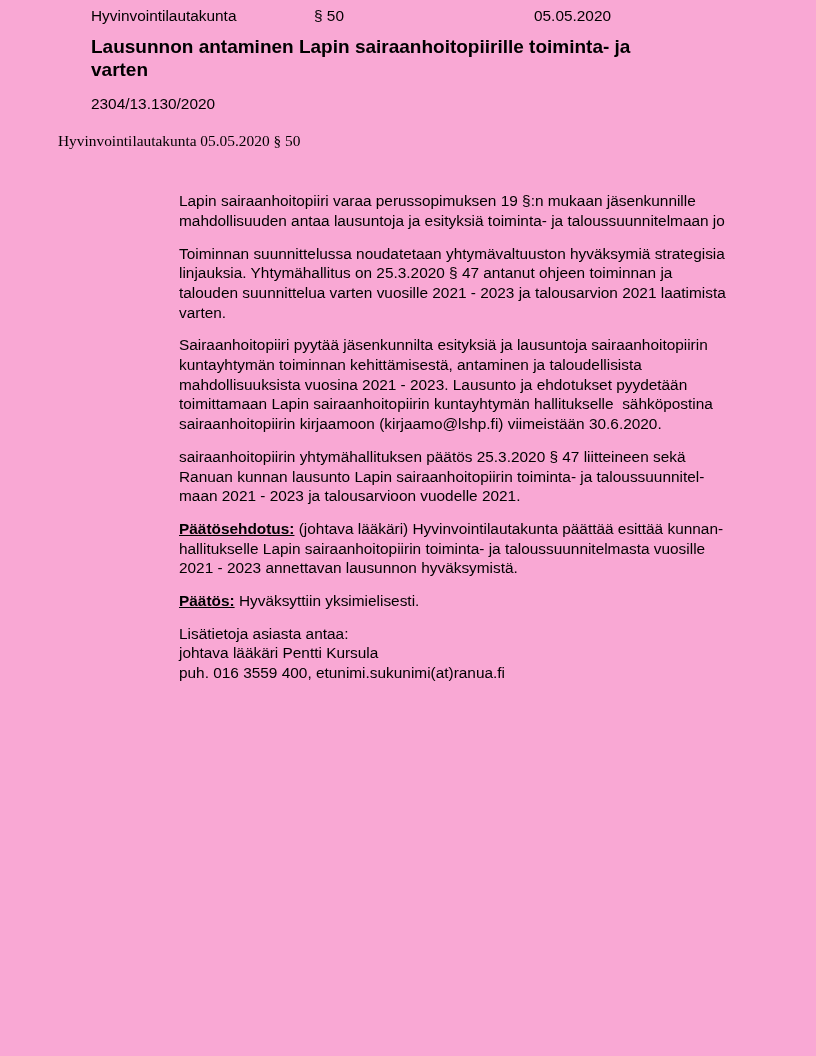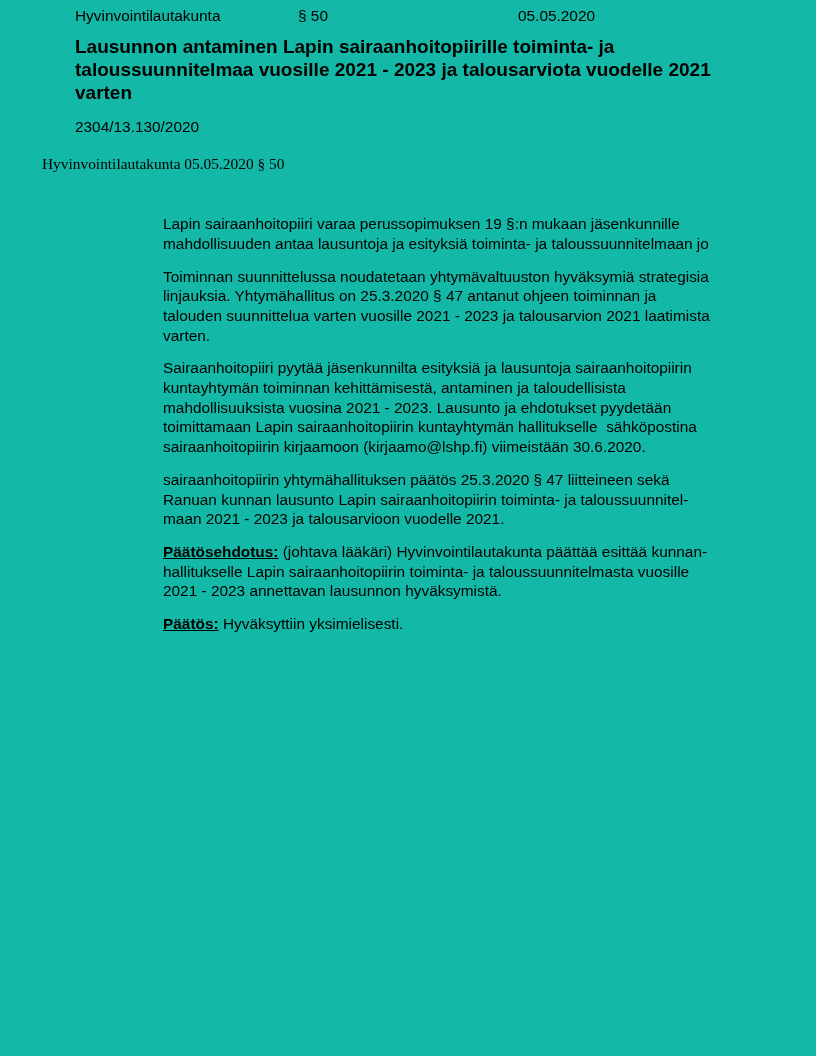--- a/index.html
+++ b/index.html
@@ -6,24 +6,25 @@
   html, body { margin: 0; padding: 0; }
   body {
     background: #ffffff;
     font-family: "Liberation Sans", "DejaVu Sans", sans-serif;
     color: #000000;
   }
   .page {
     position: relative;
     width: 816px;
     height: 1056px;
-    background: #14b8a6;
+    background: #f9a8d4;
     overflow: hidden;
     font-size: 15.4px;
     line-height: 19.7px;
+    padding-left: 16px;
   }
   .header-row {
     display: flex;
     padding-top: 6px;
     margin-left: 75px;
     white-space: pre-wrap;
   }
   .header-committee { width: 223px; }
   .header-section   { width: 220px; }
   .doc-title {
@@ -52,21 +53,20 @@
 <div class="page">
 
   <div class="header-row">
     <span class="header-committee">Hyvinvointilautakunta</span>
     <span class="header-section">§ 50</span>
     <span class="header-date">05.05.2020</span>
   </div>
 
   <h1 class="doc-title">
       <div class="line">Lausunnon antaminen Lapin sairaanhoitopiirille toiminta- ja</div>
-      <div class="line">taloussuunnitelmaa vuosille 2021 - 2023 ja talousarviota vuodelle 2021</div>
       <div class="line">varten</div>
     </h1>
 
   <div class="case-number">2304/13.130/2020</div>
 
   <div class="subheading">Hyvinvointilautakunta 05.05.2020 § 50</div>
 
   <div class="content">
 
     <div class="para">
@@ -100,16 +100,21 @@
       <div>
           <div class="line">hallitukselle Lapin sairaanhoitopiirin toiminta- ja taloussuunnitelmasta vuosille</div>
           <div class="line">2021 - 2023 annettavan lausunnon hyväksymistä.</div>
         </div>
     </div>
 
     <div class="para">
       <div class="line"><span class="label">Päätös:</span><span> Hyväksyttiin yksimielisesti.</span></div>
     </div>
 
+    <div class="para">
+        <div class="line">Lisätietoja asiasta antaa:</div>
+        <div class="line">johtava lääkäri Pentti Kursula</div>
+        <div class="line">puh. 016 3559 400, etunimi.sukunimi(at)ranua.fi</div>
+      </div>
 
   </div>
 
 </div>
 
 </body></html>

